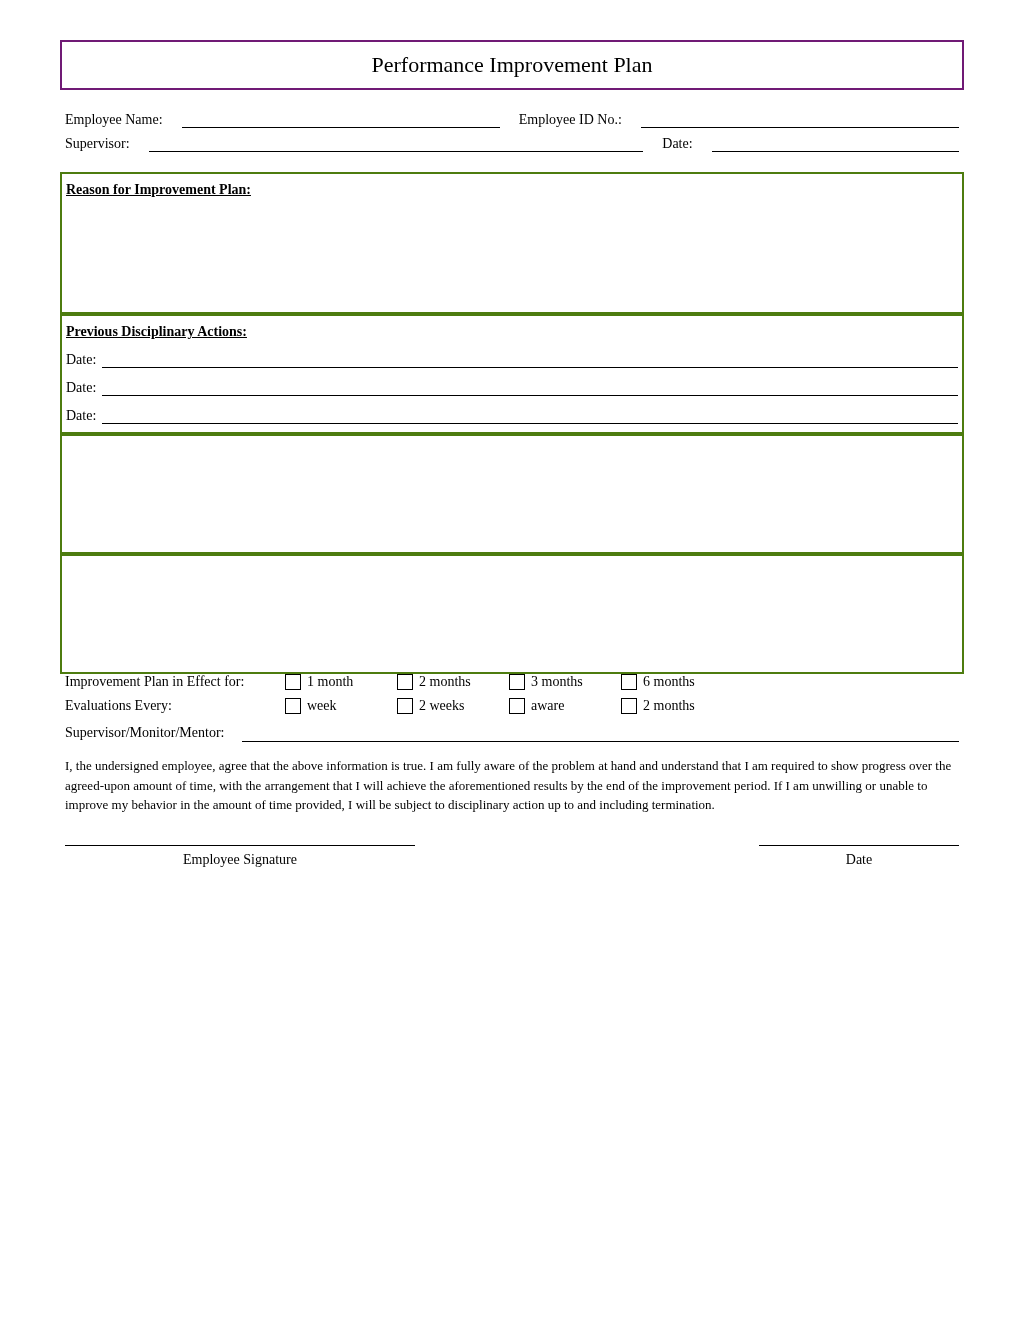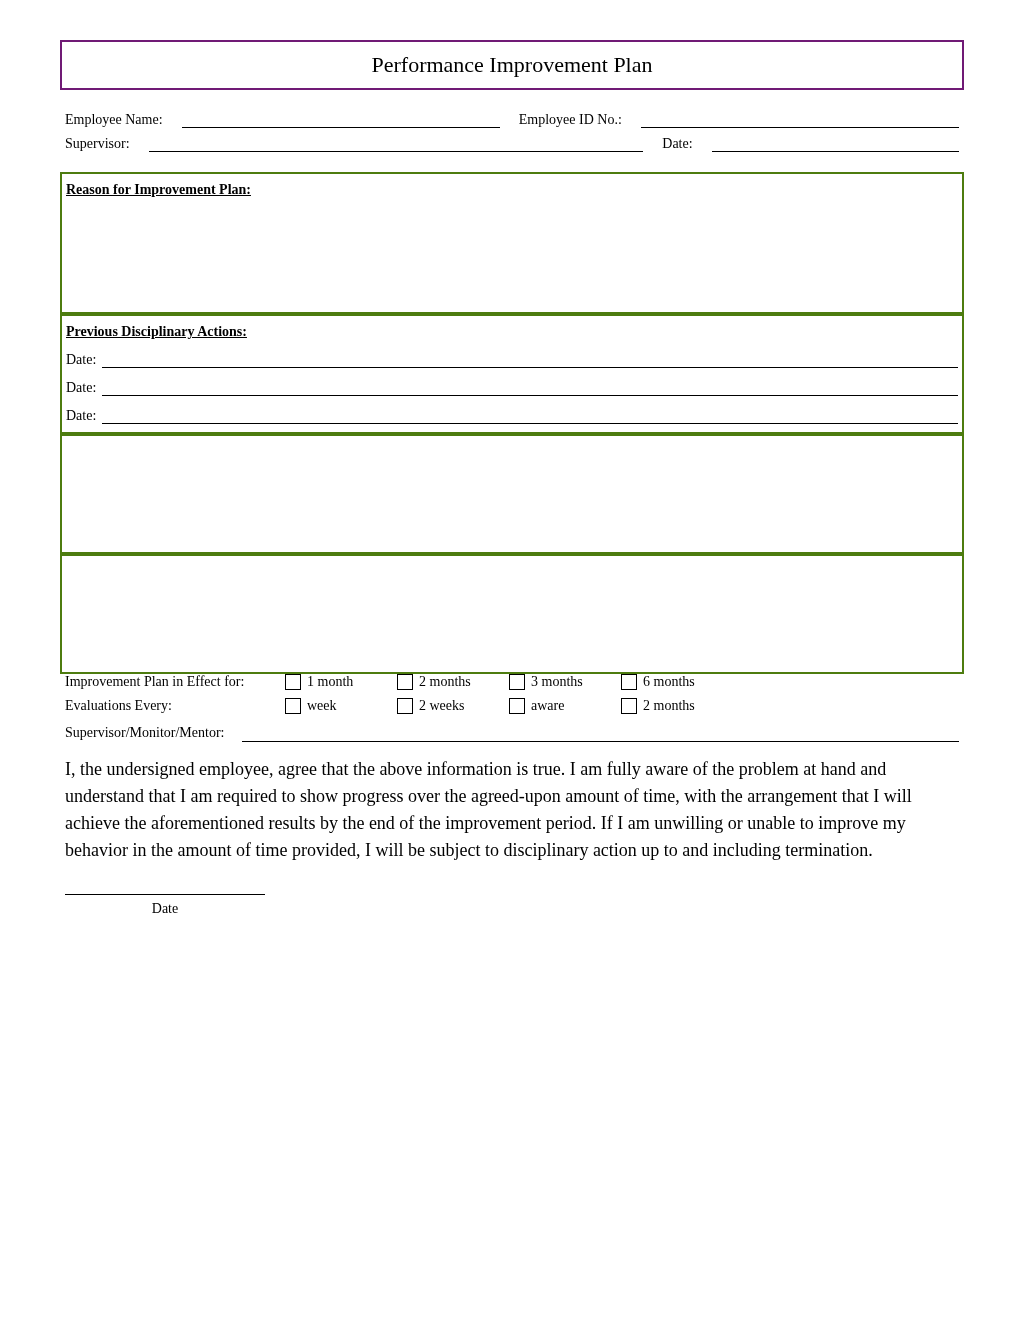--- a/index.html
+++ b/index.html
@@ -135,21 +135,21 @@
       padding: 0 5px;
     }
 
     .supervisor-line {
       border-bottom: 1px solid #000;
       flex: 1;
       height: 18px;
     }
 
     .agreement-text {
-      font-size: 18px;
+      font-size: 13px;
       line-height: 1.5;
       margin-bottom: 30px;
       padding: 0 5px;
     }
 
     .signature-section {
       display: flex;
       justify-content: space-between;
       align-items: flex-start;
       padding: 0 5px;
@@ -276,16 +276,20 @@
 
 <div class="supervisor-row">
   <span class="field-label">Supervisor/Monitor/Mentor:</span>
   <div class="supervisor-line"></div>
 </div>
 
 <div class="agreement-text">I, the undersigned employee, agree that the above information is true. I am fully aware of the problem at hand and understand that I am required to show progress over the agreed-upon amount of time, with the arrangement that I will achieve the aforementioned results by the end of the improvement period. If I am unwilling or unable to improve my behavior in the amount of time provided, I will be subject to disciplinary action up to and including termination.</div>
 
 <div class="signature-section">
   <div class="sig-block">
+    <div class="sig-line"></div>
+    <span class="sig-label">Employee Signature</span>
+  </div>
+  <div class="sig-block">
     <div class="sig-line-short"></div>
     <span class="sig-label">Date</span>
   </div>
 </div>
 
 </body></html>

